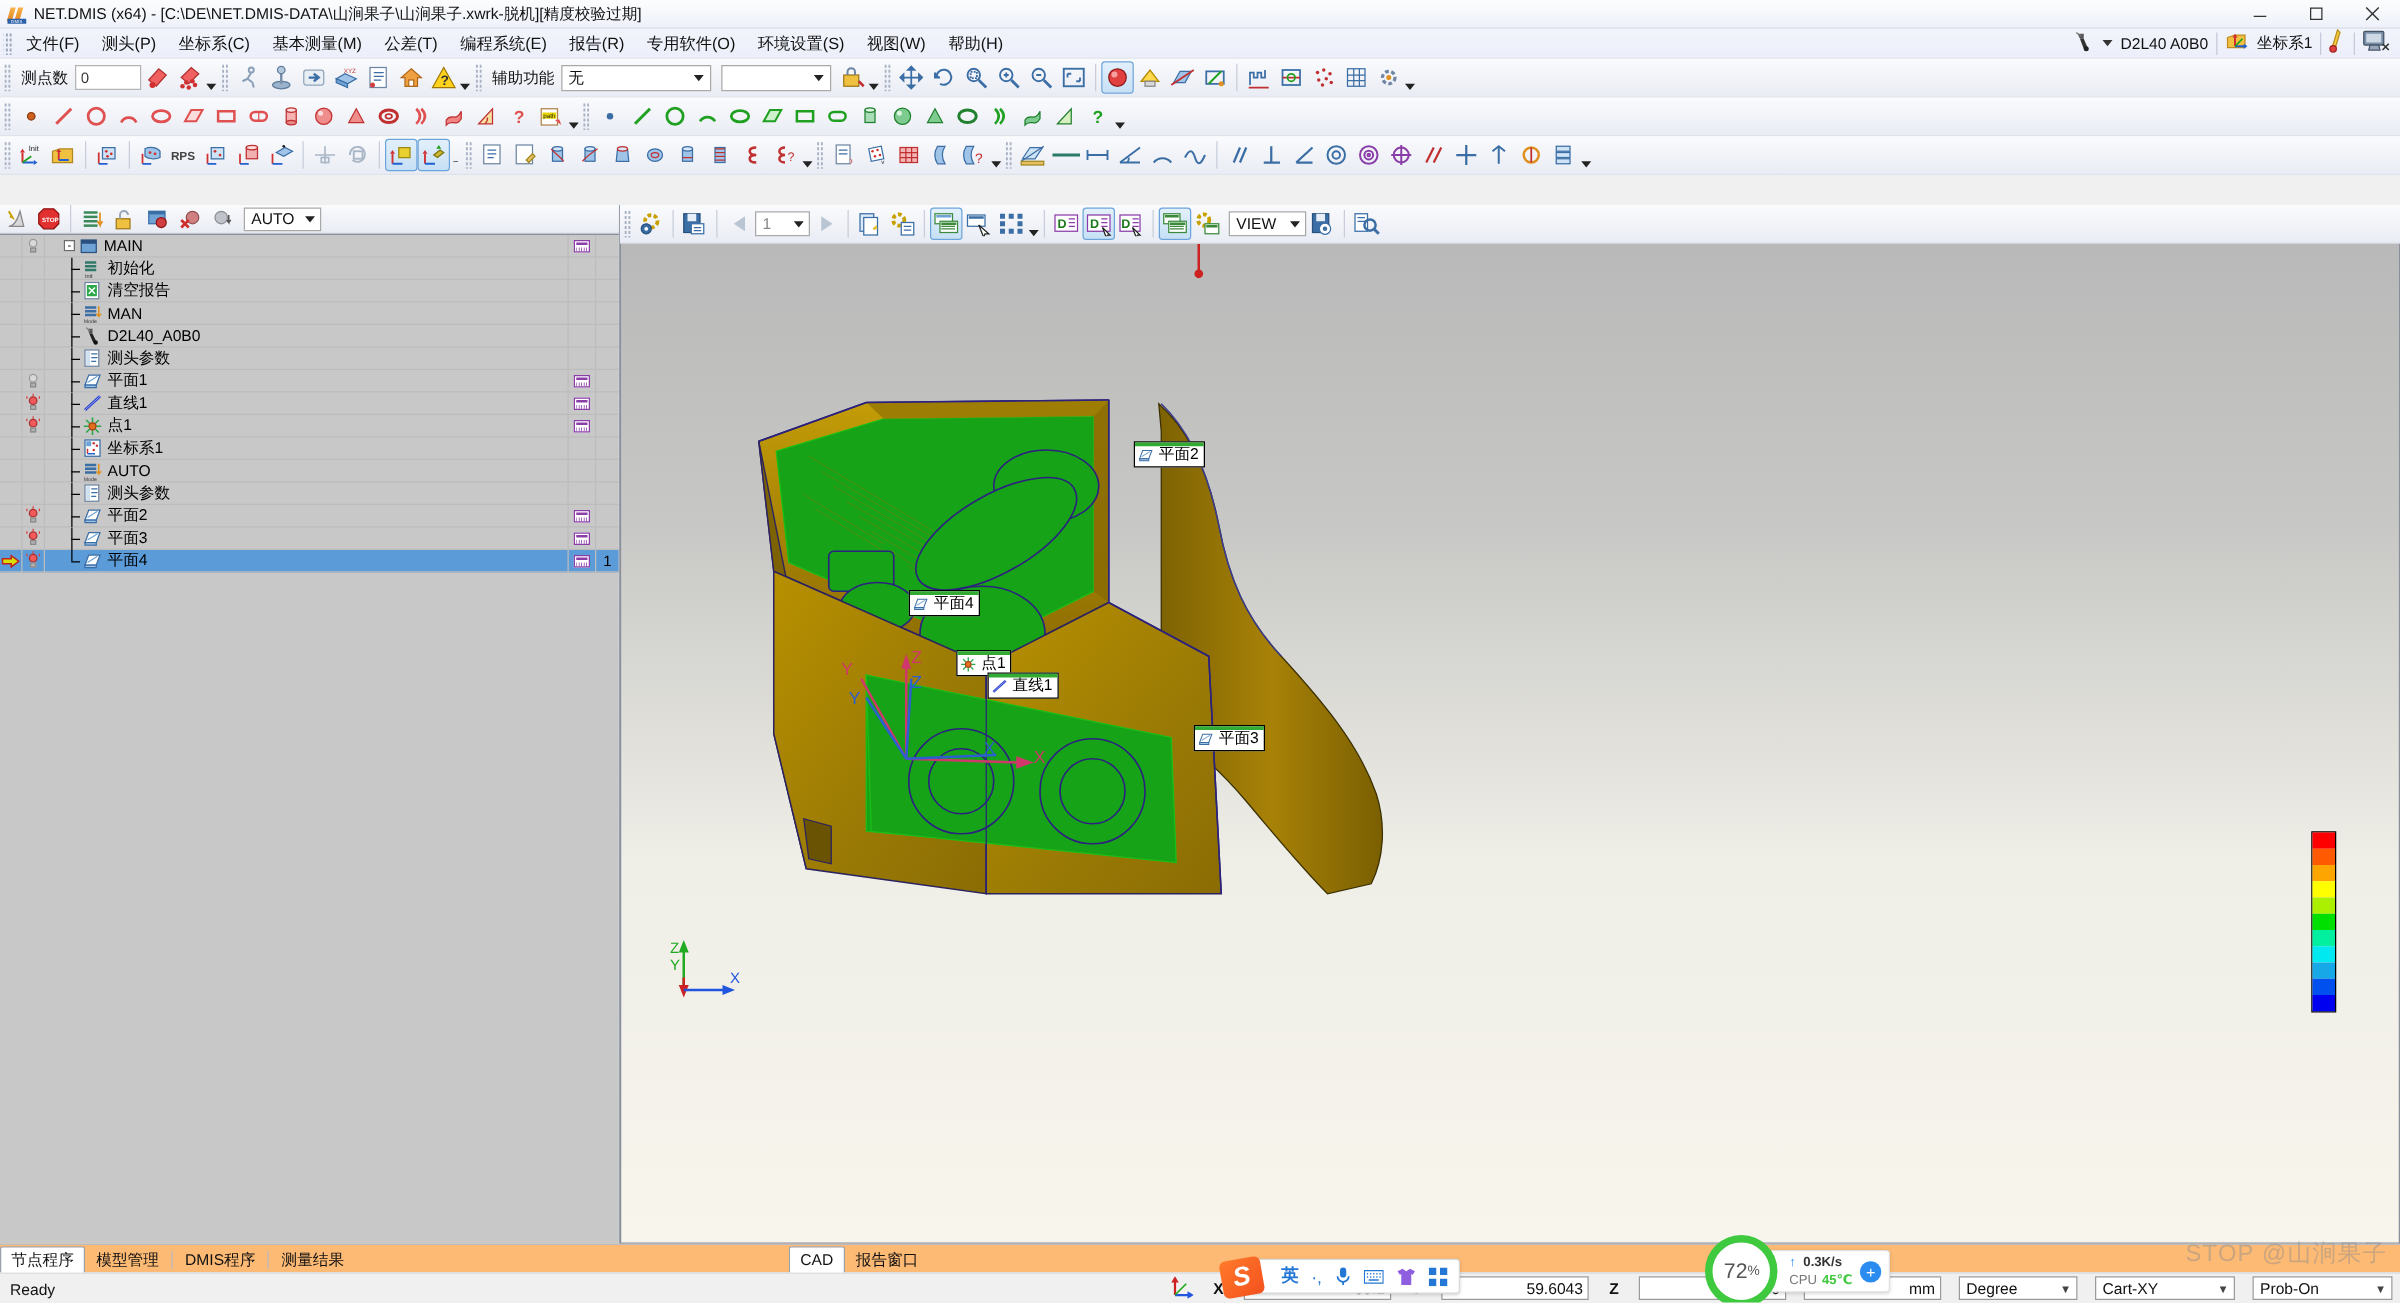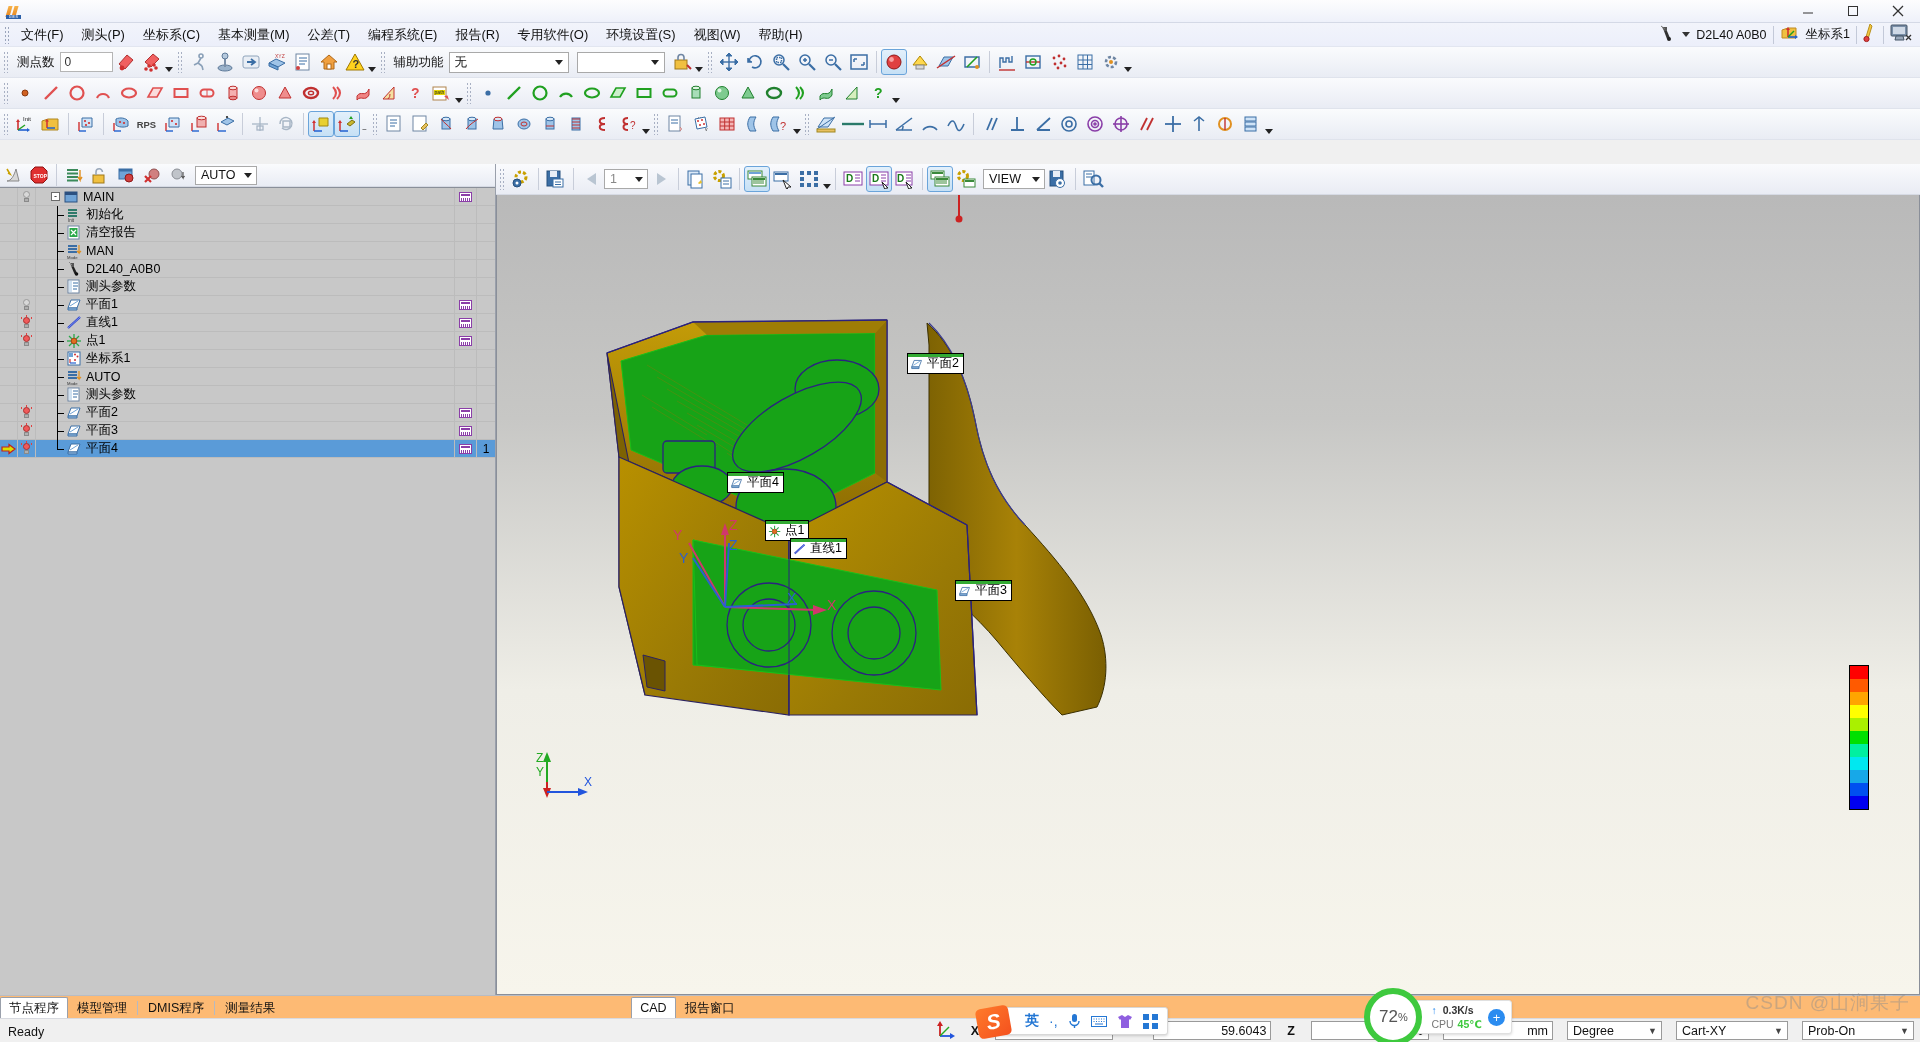--- a/index.html
+++ b/index.html
@@ -289,20 +289,21 @@
 <body>
 
 <div id="app">
 
   <div class="titlebar">
     <div class="tb-icon">
       <div class="m1"></div>
         <div class="m2"></div>
         <div class="bar">DMIS</div>
     </div>
+    <div class="title-text">NET.DMIS (x64) - [C:\DE\NET.DMIS-DATA\山涧果子\山涧果子.xwrk-脱机][精度校验过期]</div>
     <div class="win-buttons">
       <div class="win-btn">
         <svg width="12" height="12">
             <line x1="1" y1="8" x2="11" y2="8" stroke="#333" stroke-width="1"></line>
           </svg>
       </div>
       <div class="win-btn">
         <svg width="12" height="12">
             <rect x="1.5" y="1.5" width="9" height="9" fill="none" stroke="#333" stroke-width="1"></rect>
           </svg>
@@ -1927,14 +1928,14 @@
         <span style="color:#333;font-weight:bold">0.3K/s</span>
       </div>
       <div style="display:flex;align-items:center;gap:4px;">
         <span style="color:#777">CPU</span>
         <span style="color:#3ec93e;font-weight:bold">45℃</span>
       </div>
     </div>
     <div class="cpu-plus">+</div>
   </div>
 
-  <div class="watermark">CSDN @山涧果子</div>
+  <div class="watermark">STOP @山涧果子</div>
 </div>
 
 </body></html>

